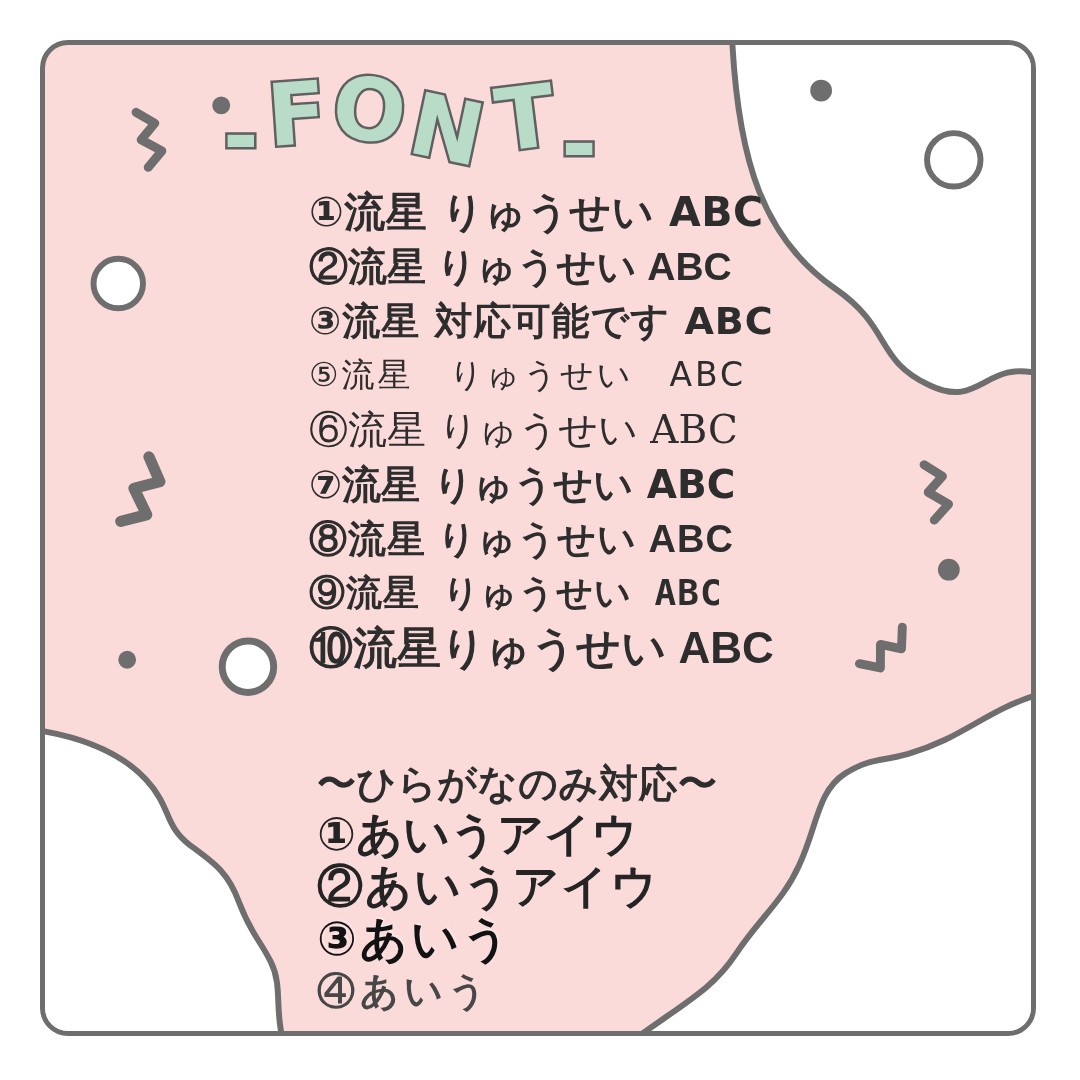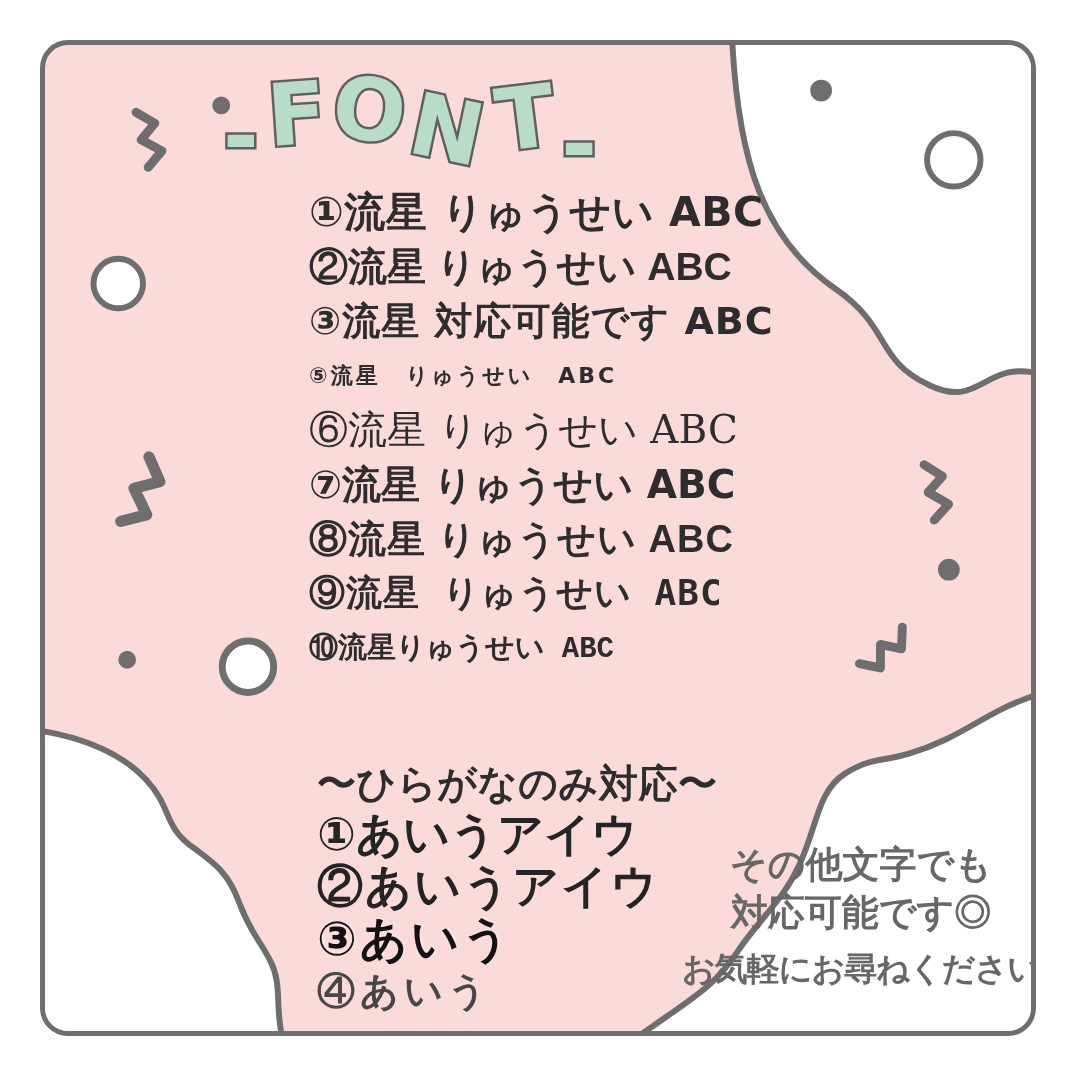--- a/index.html
+++ b/index.html
@@ -40,26 +40,26 @@
   .tl4{transform:rotate(-7deg) translateY(8px);}
   .tl5{transform:translateY(34px);}
 
   
   .font-list{position:absolute;left:264px;top:140px;width:560px;z-index:2;}
   .font-row{height:54.5px;display:flex;align-items:center;white-space:nowrap;color:#2d2d2d;}
   .fr1 {font-family:"DejaVu Sans", sans-serif;font-weight:800;font-size:41px;letter-spacing:0.5px;}
   .fr2 {font-family:"Liberation Sans", sans-serif;font-weight:700;font-size:39px;}
   .fr3 {font-family:"DejaVu Sans", sans-serif;font-weight:700;font-size:38px;letter-spacing:1px;}
   .fr4 {font-family:"Liberation Sans", sans-serif;font-weight:400;font-size:38px;}
-  .fr5 {font-family:"DejaVu Sans", sans-serif;font-weight:700;font-size:22px;letter-spacing:3px;}
+  .fr5 {font-family:"DejaVu Sans", sans-serif;font-weight:400;font-size:33px;letter-spacing:3px;}
   .fr6 {font-family:"DejaVu Serif", serif;font-weight:400;font-size:39px;}
   .fr7 {font-family:"DejaVu Sans", sans-serif;font-weight:700;font-size:39px;}
   .fr8 {font-family:"Liberation Sans", sans-serif;font-weight:700;font-size:38px;letter-spacing:1px;}
   .fr9 {font-family:"DejaVu Sans Mono", monospace;font-weight:700;font-size:36px;letter-spacing:1px;}
-  .fr10{font-family:Liberation Mono, monospace;font-weight:700;font-size:29px;}
+  .fr10{font-family:Liberation Sans, sans-serif;font-weight:700;font-size:44px;}
 
   
   .hira{position:absolute;left:272px;top:714px;width:480px;z-index:2;}
   .hira-header{
     height:50px;display:flex;align-items:center;
     font-family:"Liberation Sans", sans-serif;font-weight:700;
     font-size:39px;color:#2d2d2d;white-space:nowrap;letter-spacing:0.5px;
   }
   .hira-row{height:52px;display:flex;align-items:center;white-space:nowrap;color:#242424;}
   .hr1{font-family:"DejaVu Sans", sans-serif;font-weight:800;font-size:46px;}
@@ -135,20 +135,15 @@
     </div>
 
     <div class="hira">
       <div class="hira-header">〜ひらがなのみ対応〜</div>
       <div class="hira-row hr1">①あいうアイウ</div>
       <div class="hira-row hr2">②あいうアイウ</div>
       <div class="hira-row hr3">③あいう</div>
       <div class="hira-row hr4">④あいう</div>
     </div>
 
-    <div class="note">
-      <div class="note-line">その他文字でも</div>
-      <div class="note-line">対応可能です◎</div>
-      <div class="note-line note-line3">お気軽にお尋ねください</div>
-    </div>
 
   </div>
 </div>
 
 </body></html>

